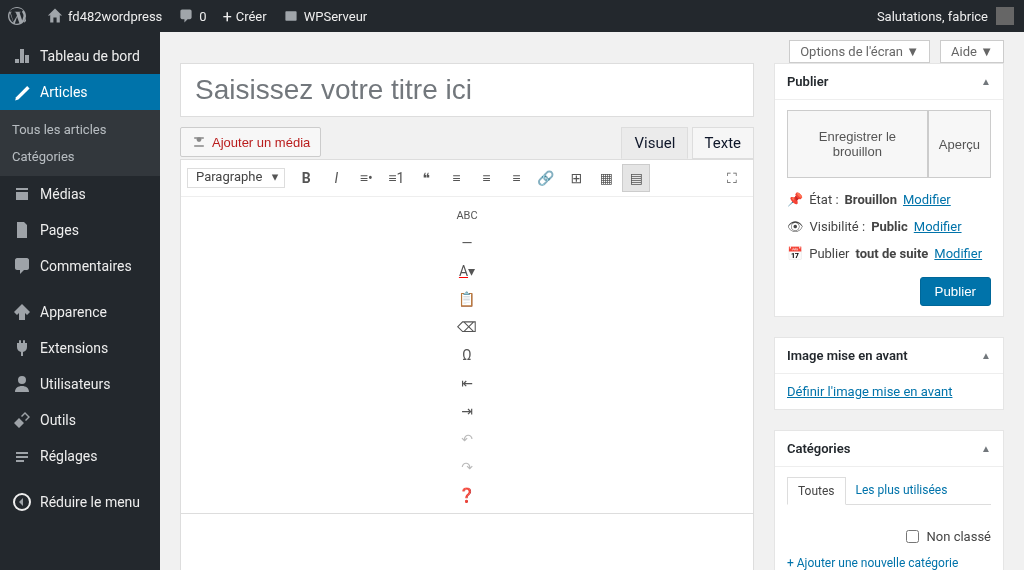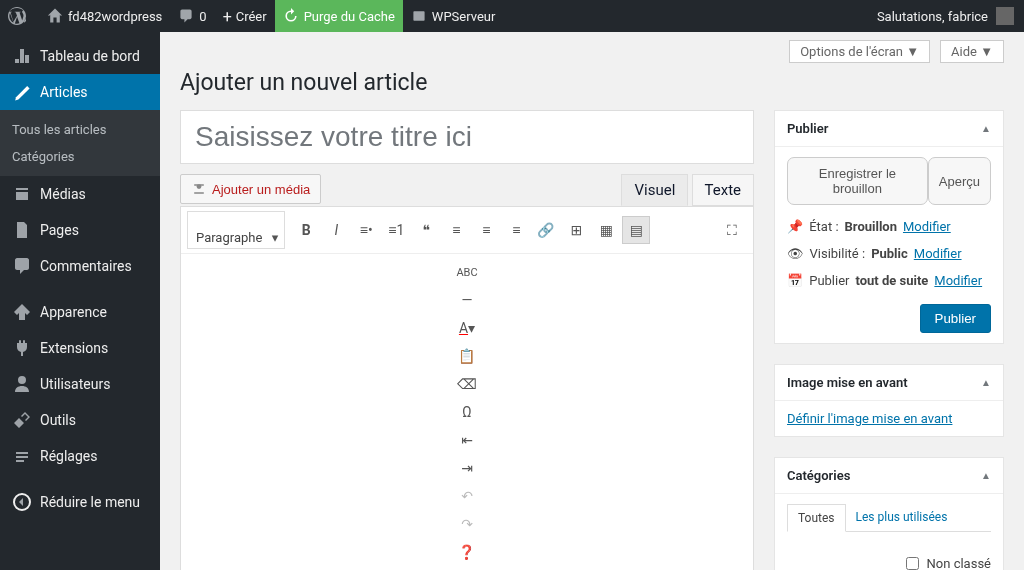--- a/index.html
+++ b/index.html
@@ -32,32 +32,32 @@
 .editor-side { width: 230px; }
 .title-input { width: 100%; padding: 10px 14px; font-size: 28px; border: 1px solid #ddd; background: #fff; color: #333; }
 .title-input::placeholder { color: #72777c; }
 .media-btn { display: inline-flex; align-items: center; background: #f7f7f7; border: 1px solid #ccc; padding: 6px 10px; margin-top: 10px; cursor: pointer; font-size: 13px; color: #b91c1c; border-radius: 2px; }
 .tabs { float: right; margin-top: 10px; }
 .tab { display: inline-block; padding: 6px 12px; border: 1px solid #ddd; background: #f6f6f6; font-size: 15px; cursor: pointer; color: #0f172a; }
 .tab.active { background: #ebebeb; border-bottom-color: #ebebeb; }
 .toolbar { background: #fff; border: 1px solid #ddd; clear: both; }
 .toolbar-row { display: flex; align-items: center; padding: 4px 6px; border-bottom: 1px solid #eee; }
 .toolbar-row:last-child { border-bottom: none; flex-direction: column; }
-.format-select { border: 1px solid #ddd; background: #fff; padding: 18px 22px 3px 8px; font-size: 13px; cursor: pointer; position: relative; margin-right: 6px; }
+.format-select { border: 1px solid #ddd; background: #fff; padding: 0 22px 3px 8px; font-size: 13px; cursor: pointer; position: relative; margin-right: 6px; }
 .format-select::after { content: "▾"; position: absolute; right: 6px; color: #555; }
 .tbtn { width: 28px; height: 28px; display: flex; align-items: center; justify-content: center; cursor: pointer; color: #555; font-size: 14px; margin: 0 1px; }
 .tbtn.active { background: #e5e5e5; border: 1px solid #ccc; }
 .tbtn.expand { margin-left: auto; }
 .editor-body { height: 270px; background: #fff; border: 1px solid #ddd; border-top: none; }
 .word-count { background: #fff; border: 1px solid #ddd; border-top: none; padding: 6px 10px; font-size: 12px; color: #666; }
 .metabox { background: #fff; border: 1px solid #e5e5e5; margin-bottom: 20px; }
 .metabox-header { padding: 10px 12px; border-bottom: 1px solid #eee; display: flex; justify-content: space-between; align-items: center; font-weight: 600; color: #23282d; }
 .metabox-body { padding: 10px 12px; font-size: 13px; }
 .pub-row { display: flex; align-items: center; padding: 6px 0; gap: 6px; }
-.btn { background: #f7f7f7; border: 1px solid #ccc; padding: 8px 10px; font-size: 13px; cursor: pointer; color: #555; border-radius: 7px; }
+.btn { background: #f7f7f7; border: 1px solid #ccc; padding: 18px 10px; font-size: 13px; cursor: pointer; color: #555; border-radius: 0; }
 .btn-primary { background: #0073aa; border: 1px solid #006799; color: #fff; padding: 6px 14px; border-radius: 3px; cursor: pointer; }
 .pub-actions { display: flex; justify-content: space-between; margin-bottom: 8px; }
 .link { color: #0073aa; text-decoration: underline; cursor: pointer; }
 .cat-tabs { display: flex; border-bottom: 1px solid #ddd; margin-bottom: 20px; }
 .cat-tab { padding: 6px 10px; cursor: pointer; font-size: 12px; }
 .cat-tab.active { border: 1px solid #ddd; border-bottom: 1px solid #fff; margin-bottom: -1px; background: #fff; }
 .cat-tab.link-tab { color: #0073aa; }
 .cat-check { display: flex; align-items: center; gap: 8px; padding: 4px 0; justify-content: flex-end; }
 .add-cat { color: #0073aa; cursor: pointer; font-size: 12px; margin-top: 8px; display: block; }
 .triangle { font-size: 10px; color: #72777c; cursor: pointer; }
@@ -81,26 +81,20 @@
     <div class="adminbar-item">
         <svg width="16" height="16" viewBox="0 0 20 20">
           <path d="M5 2h10c1 0 2 1 2 2v8c0 1-1 2-2 2h-3l-4 4v-4H5c-1 0-2-1-2-2V4c0-1 1-2 2-2z"></path>
         </svg>
         <span>0</span>
       </div>
     <div class="adminbar-item">
         <span style="font-size:16px;margin-right:4px">+</span>
         <span>Créer</span>
       </div>
-    <div class="adminbar-item purge">
-        <svg width="16" height="16" viewBox="0 0 20 20" style="fill:#fff">
-          <path d="M10 3a7 7 0 107 7h-2a5 5 0 11-5-5v3l4-4-4-4v3z"></path>
-        </svg>
-        <span>Purge du Cache</span>
-      </div>
     <div class="adminbar-item">
         <svg width="16" height="16" viewBox="0 0 20 20">
           <rect x="3" y="4" width="14" height="12" rx="1"></rect>
         </svg>
         <span>WPServeur</span>
       </div>
   </div>
   <div class="right">
     <span class="greeting">Salutations, fabrice</span>
     <div class="avatar"></div>
@@ -182,21 +176,20 @@
         </svg>
         <span>Réduire le menu</span>
       </div>
   </div>
 
   <div class="content">
     <div class="top-actions">
       <div class="screen-btn"><span>Options de l'écran</span> ▼</div>
       <div class="screen-btn"><span>Aide</span> ▼</div>
     </div>
-    <h1 class="page-title">Ajouter un nouvel article</h1>
 
     <div class="editor-area">
       <div class="editor-main">
         <input class="title-input" placeholder="Saisissez votre titre ici" style="">
         <button class="media-btn">
             <svg width="16" height="16" viewBox="0 0 20 20" style="margin-right:5px;fill:#888">
               <circle cx="10" cy="7" r="3"></circle>
               <path d="M4 4h12v2H4zm0 10h12v2H4z"></path>
             </svg>
             <span>Ajouter un média</span>

